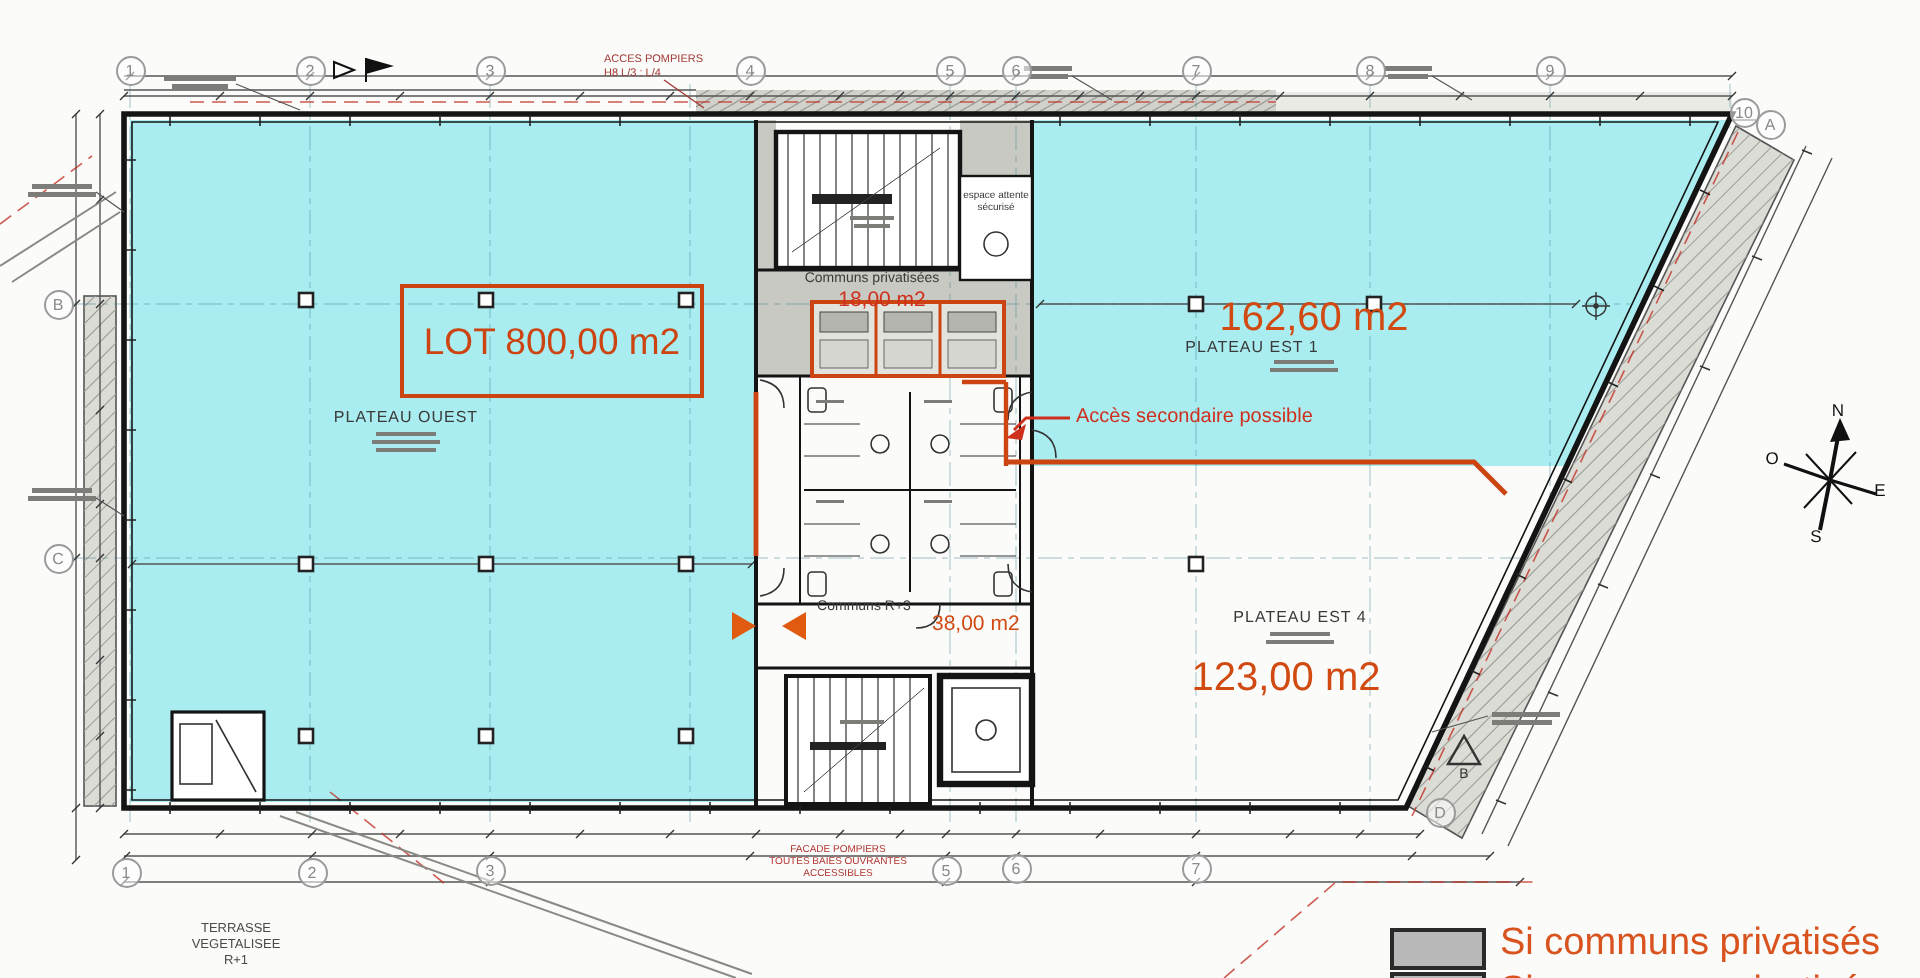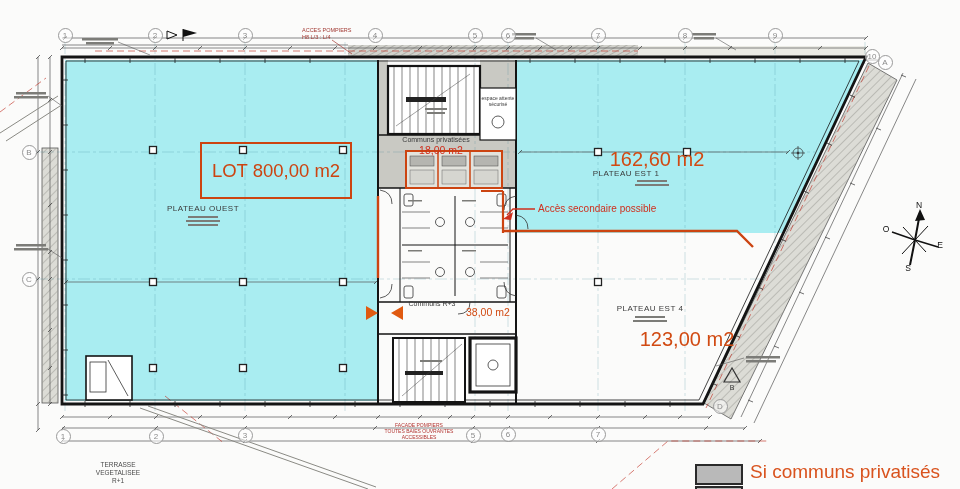--- a/index.html
+++ b/index.html
@@ -256,21 +256,21 @@
 <div class="lot-box">
   <span>LOT 800,00 m2</span>
 </div>
 
 <div class="lbl ctr plateau-name" style="left:203px; top:204px;">PLATEAU OUEST</div>
 
 <div class="lbl ctr area-big" style="left:657px; top:148px;">162,60 m2</div>
 <div class="lbl ctr plateau-name" style="left:626px; top:169px;">PLATEAU EST 1</div>
 
 <div class="lbl ctr plateau-name" style="left:650px; top:304px;">PLATEAU EST 4</div>
-<div class="lbl ctr area-big" style="left:643px; top:328px;margin-left:44px;">123,00 m2</div>
+<div class="lbl ctr area-big" style="left:643px; top:328px;">123,00 m2</div>
 
 <div class="lbl ctr tiny-dark" style="left:436px; top:136px;">Communs privatisées</div>
 <div class="lbl ctr small-red" style="left:441px; top:144px;">18,00 m2</div>
 
 <div class="lbl ctr tiny-dark" style="left:432px; top:300px;">Communs R+3</div>
 <div class="lbl small-orange" style="left:448px; top:306px;margin-left:18px;">38,00 m2</div>
 
 <div class="lbl acc-sec" style="left:538px; top:203px;">Accès secondaire possible</div>
 
 <div class="lbl micro-red2" style="left:302px; top:27px;">

